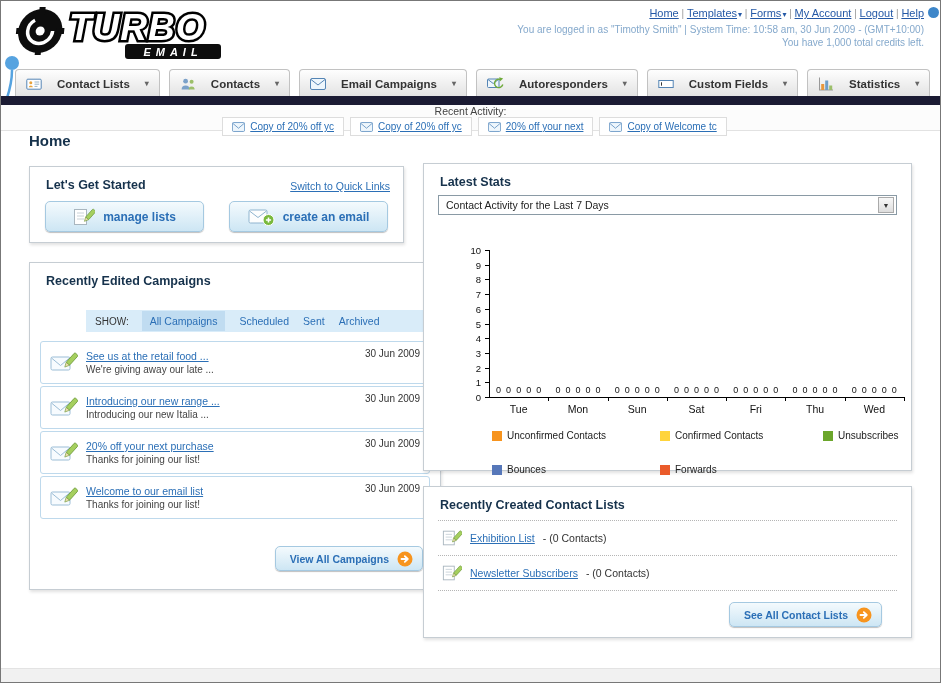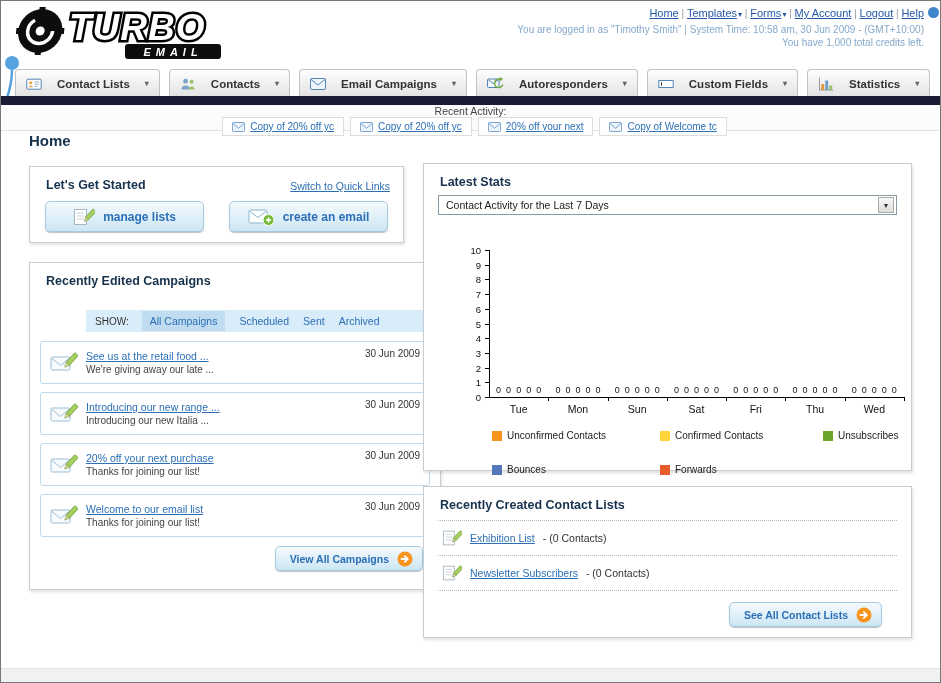--- a/index.html
+++ b/index.html
@@ -46,21 +46,21 @@
   .gs-buttons{position:absolute;left:15px;top:34px;right:15px;display:flex;gap:25px;border-radius:8px;}
   .big-btn{flex:1;height:31px;display:flex;align-items:center;justify-content:center;gap:8px;background:linear-gradient(#f4fafd,#cde6f4);border:1px solid #a5c9e1;border-radius:5px;box-shadow:0 1px 1px rgba(0,0,0,.25);color:#2b6fb6;font-weight:bold;font-size:12px;cursor:pointer;}
 
   
   #panel-campaigns{left:28px;top:261px;width:412px;height:328px;}
   .filter-bar{position:absolute;left:8px;top:47px;right:8px;height:22px;background:#d9ecf9;display:flex;align-items:center;gap:13px;padding:0 9px;font-size:10.5px;margin-left:48px;}
   .show-label{color:#333;font-size:10px;}
   .filter-link{font-size:10.5px;text-decoration:none;}
   .filter-link.active{background:#c0dcf1;padding:4px 8px;}
   .camp-list{position:absolute;left:10px;top:78px;right:10px;}
-  .camp-item{position:relative;display:flex;align-items:center;gap:8px;height:43px;border:1px solid #bed9ec;border-radius:3px;margin-bottom:8px;padding:0 9px;background:#fff;cursor:pointer;}
+  .camp-item{position:relative;display:flex;align-items:center;gap:8px;height:43px;border:1px solid #bed9ec;border-radius:3px;margin-bottom:2px;padding:0 9px;background:#fff;cursor:pointer;}
   .camp-title{font-size:10.5px;display:block;}
   .camp-sub{font-size:10px;color:#444;margin-top:2px;}
   .camp-date{position:absolute;right:9px;top:6px;font-size:10px;color:#333;}
   .pill-btn{position:absolute;height:25px;padding:0 9px 0 14px;display:flex;align-items:center;gap:8px;background:linear-gradient(#f4fafd,#cde6f4);border:1px solid #a5c9e1;border-radius:5px;color:#2b6fb6;font-weight:bold;font-size:10.5px;box-shadow:0 1px 1px rgba(0,0,0,.25);cursor:pointer;white-space:nowrap;}
   #view-all-btn{right:17px;top:283px;}
 
   
   #panel-stats{left:422px;top:162px;width:489px;height:308px;}
   .stats-select{position:absolute;left:14px;top:31px;right:14px;height:20px;border:1px solid #8a9aa5;background:#fff;display:flex;align-items:center;justify-content:space-between;padding:0 2px 0 7px;font-size:10.5px;color:#222;cursor:pointer;}
   .select-caret{width:16px;height:16px;background:linear-gradient(#f8f8f8,#ddd);border:1px solid #aaa;display:flex;align-items:center;justify-content:center;font-size:7px;color:#333;}

